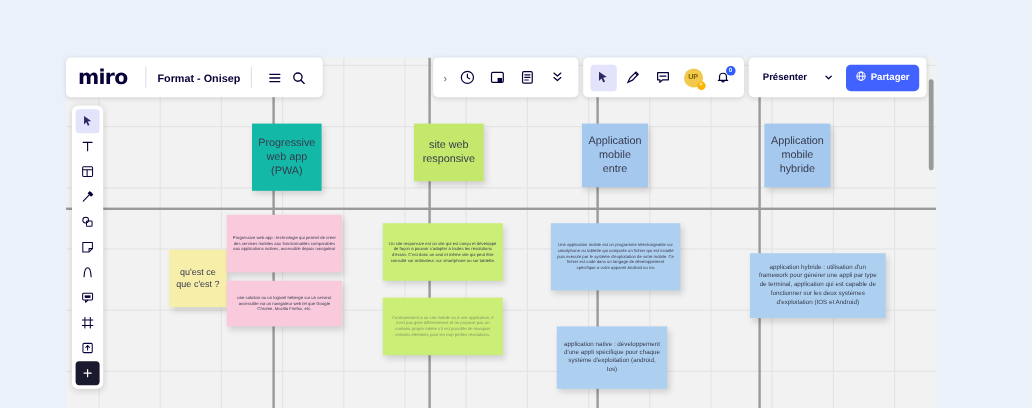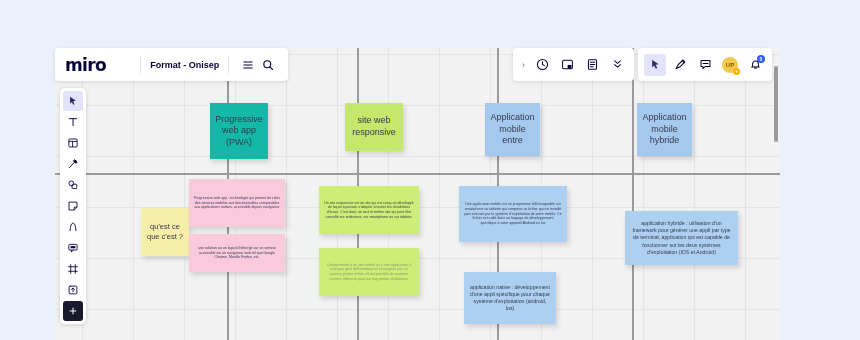--- a/index.html
+++ b/index.html
@@ -82,21 +82,21 @@
     padding: 0 10px;
     box-shadow: 0 1px 4px rgba(0,0,0,0.12);
     z-index: 20;
   }
   .miro-logo {
     font-family: "DejaVu Sans", sans-serif;
     font-size: 17px;
     font-weight: 700;
     color: #050038;
     letter-spacing: -0.6px;
-    margin-right: 25px;
+    margin-right: 6px;
   }
   .tb-sep { width: 1px; height: 17px; background: #e0e0e6; margin: 0 9px; }
   .board-title {
     font-size: 9px; color: #050038; font-weight: 600; white-space: nowrap;
   }
   .tb-icon {
     width: 20px; height: 20px;
     display: flex; align-items: center; justify-content: center;
     color: #050038;
   }
@@ -345,20 +345,40 @@
       </span>
       <span class="tb-btn">
         <svg width="13" height="13" viewBox="0 0 18 18" fill="none" stroke="#050038" stroke-width="1.4" stroke-linejoin="round">
           <path d="M5 12.4 V8.2 a4 4 0 0 1 8 0 V12.4 h1.4 H3.6 Z"></path>
           <path d="M7.6 13.4 a1.6 1.6 0 0 0 2.8 0" stroke-linecap="round"></path>
         </svg>
         <span class="badge">0</span>
       </span>
     </div>
 
+    <div class="tb-group">
+      <span class="present-btn">
+        <span>Présenter</span>
+      </span>
+      <span class="tb-btn">
+        <svg width="9" height="9" viewBox="0 0 12 12" fill="none" stroke="#050038" stroke-width="1.5" stroke-linecap="round" stroke-linejoin="round">
+          <path d="M3 4.6 L6 7.6 L9 4.6"></path>
+        </svg>
+      </span>
+      <span class="share-btn">
+        <span>
+          <svg width="9" height="9" viewBox="0 0 14 14" fill="none" stroke="#fff" stroke-width="1.3">
+            <circle cx="7" cy="7" r="5.4"></circle>
+              <ellipse cx="7" cy="7" rx="2.4" ry="5.4"></ellipse>
+              <line x1="1.6" y1="7" x2="12.4" y2="7"></line>
+          </svg>
+        </span>
+        <span>Partager</span>
+      </span>
+    </div>
   </div>
 
   <div id="lefttool">
     <span class="lt-btn active">
       <svg width="12" height="12" viewBox="0 0 18 18" fill="#2b2b64">
           <path d="M4.6 2.6 L13.4 8.8 L9.2 9.5 L11.3 13.9 L9.4 14.8 L7.3 10.4 L4.6 13.1 Z"></path>
         </svg>
     </span>
     <span class="lt-btn">
       <svg width="12" height="12" viewBox="0 0 18 18" fill="none" stroke="#050038" stroke-width="1.4" stroke-linecap="round">

